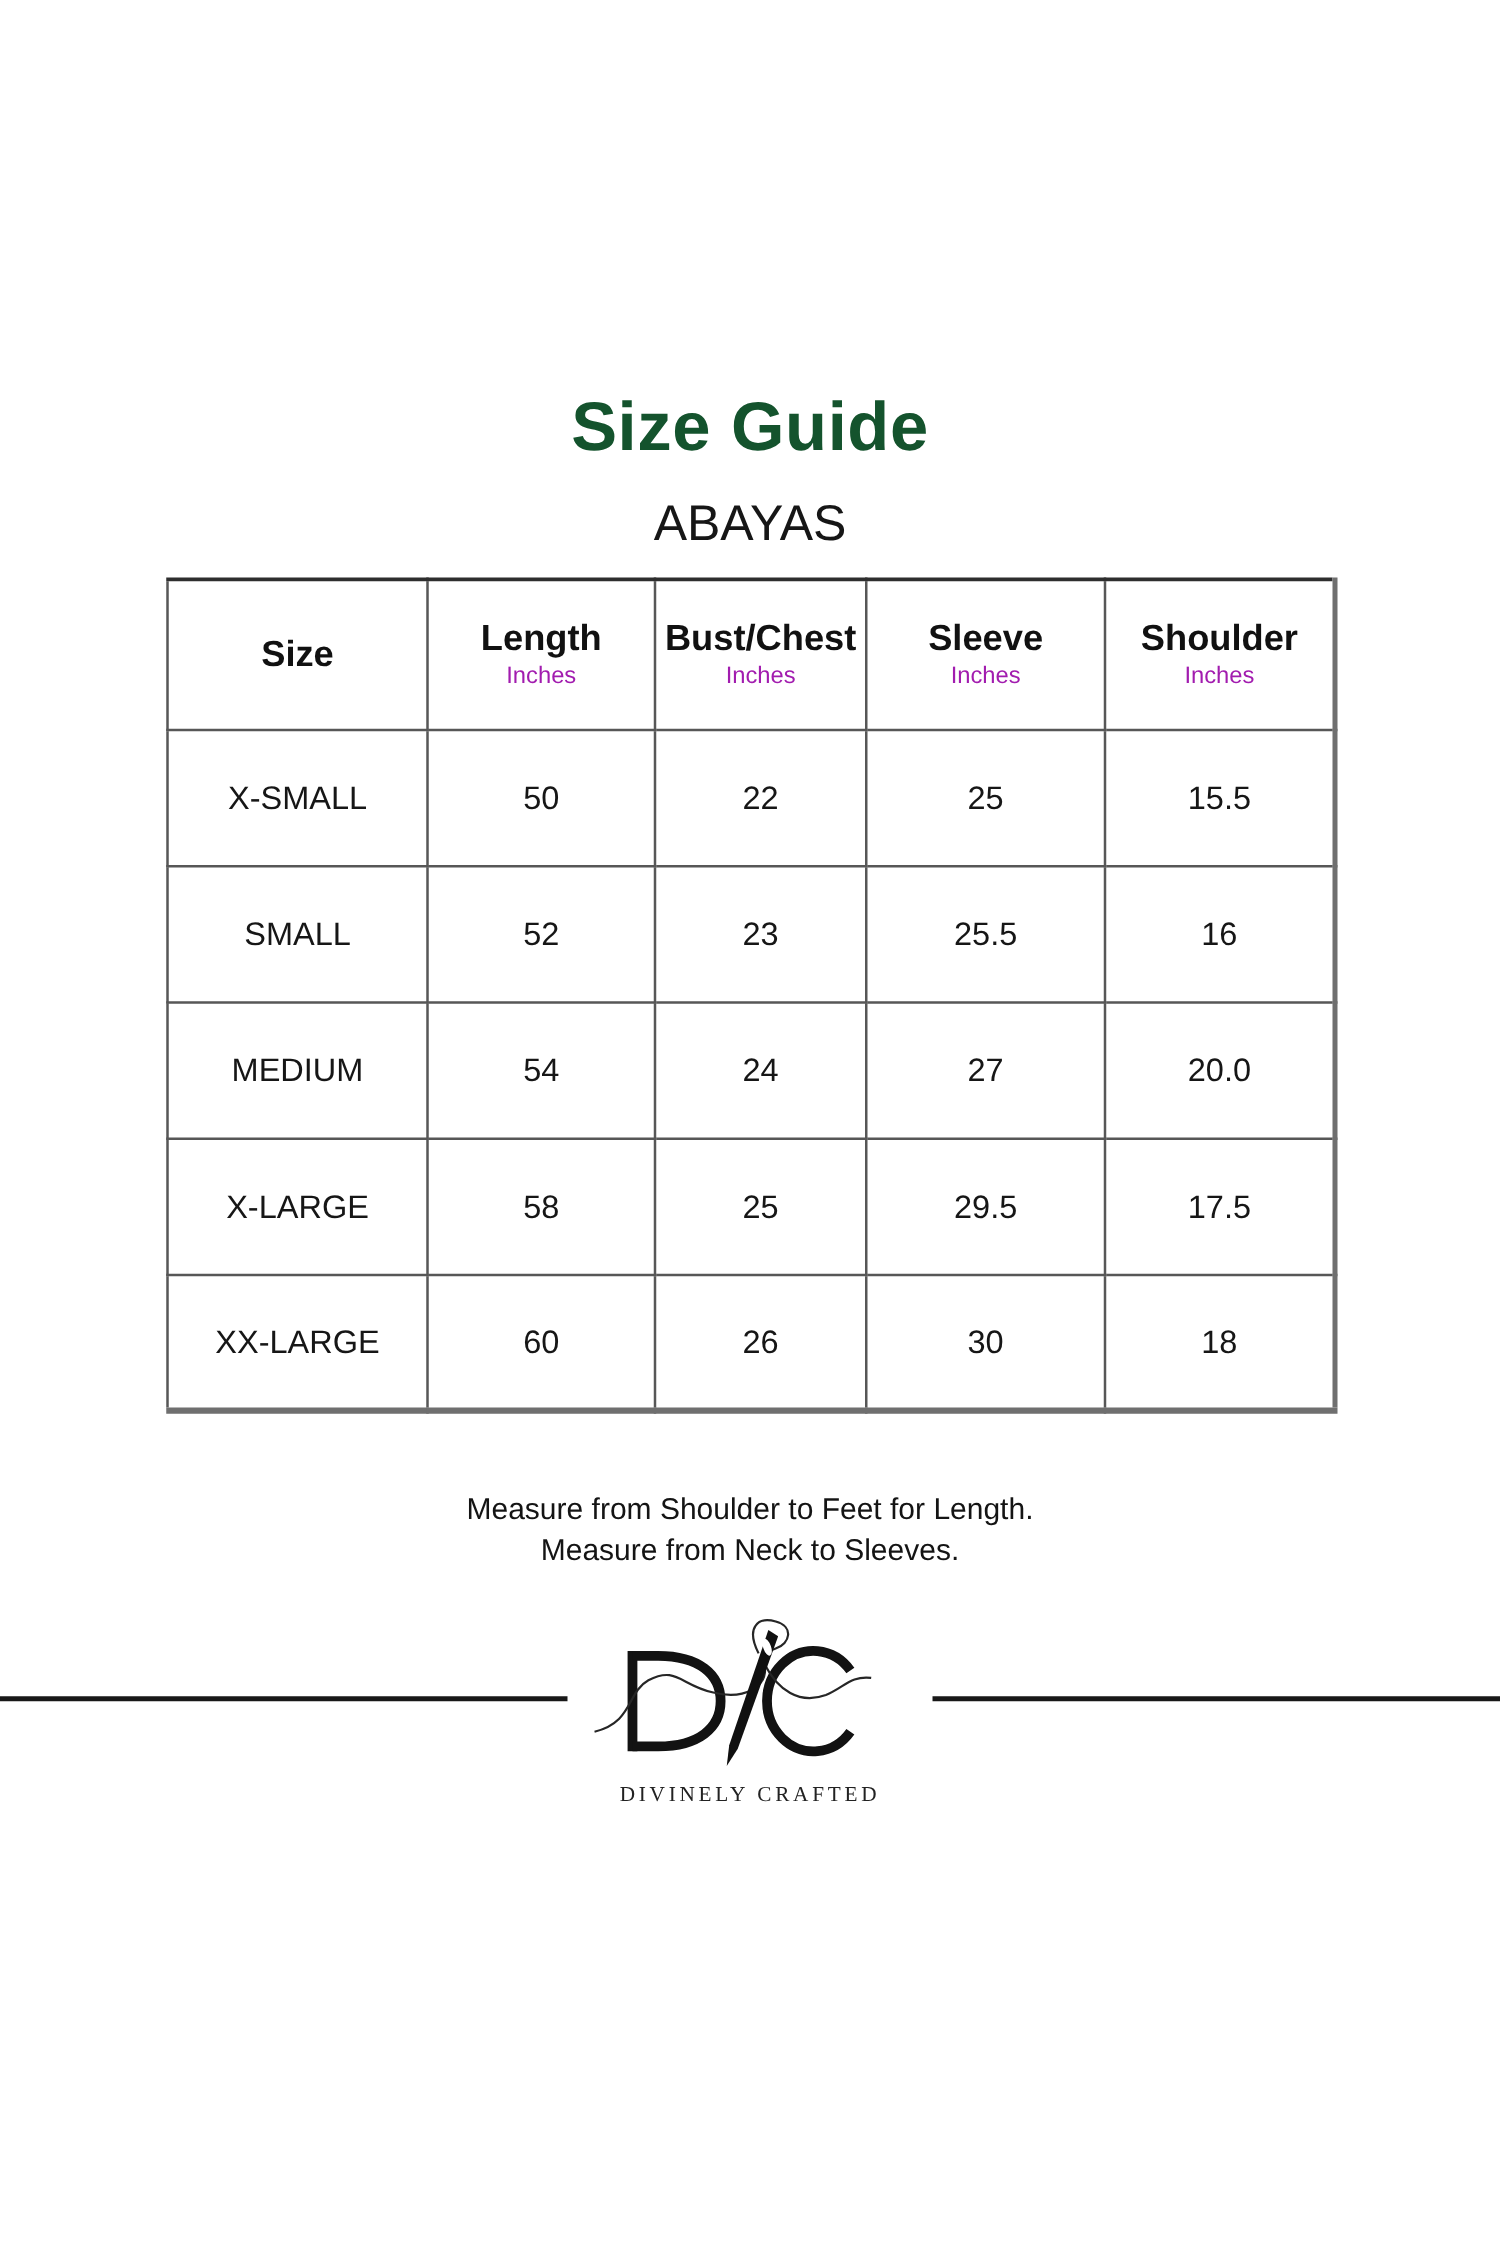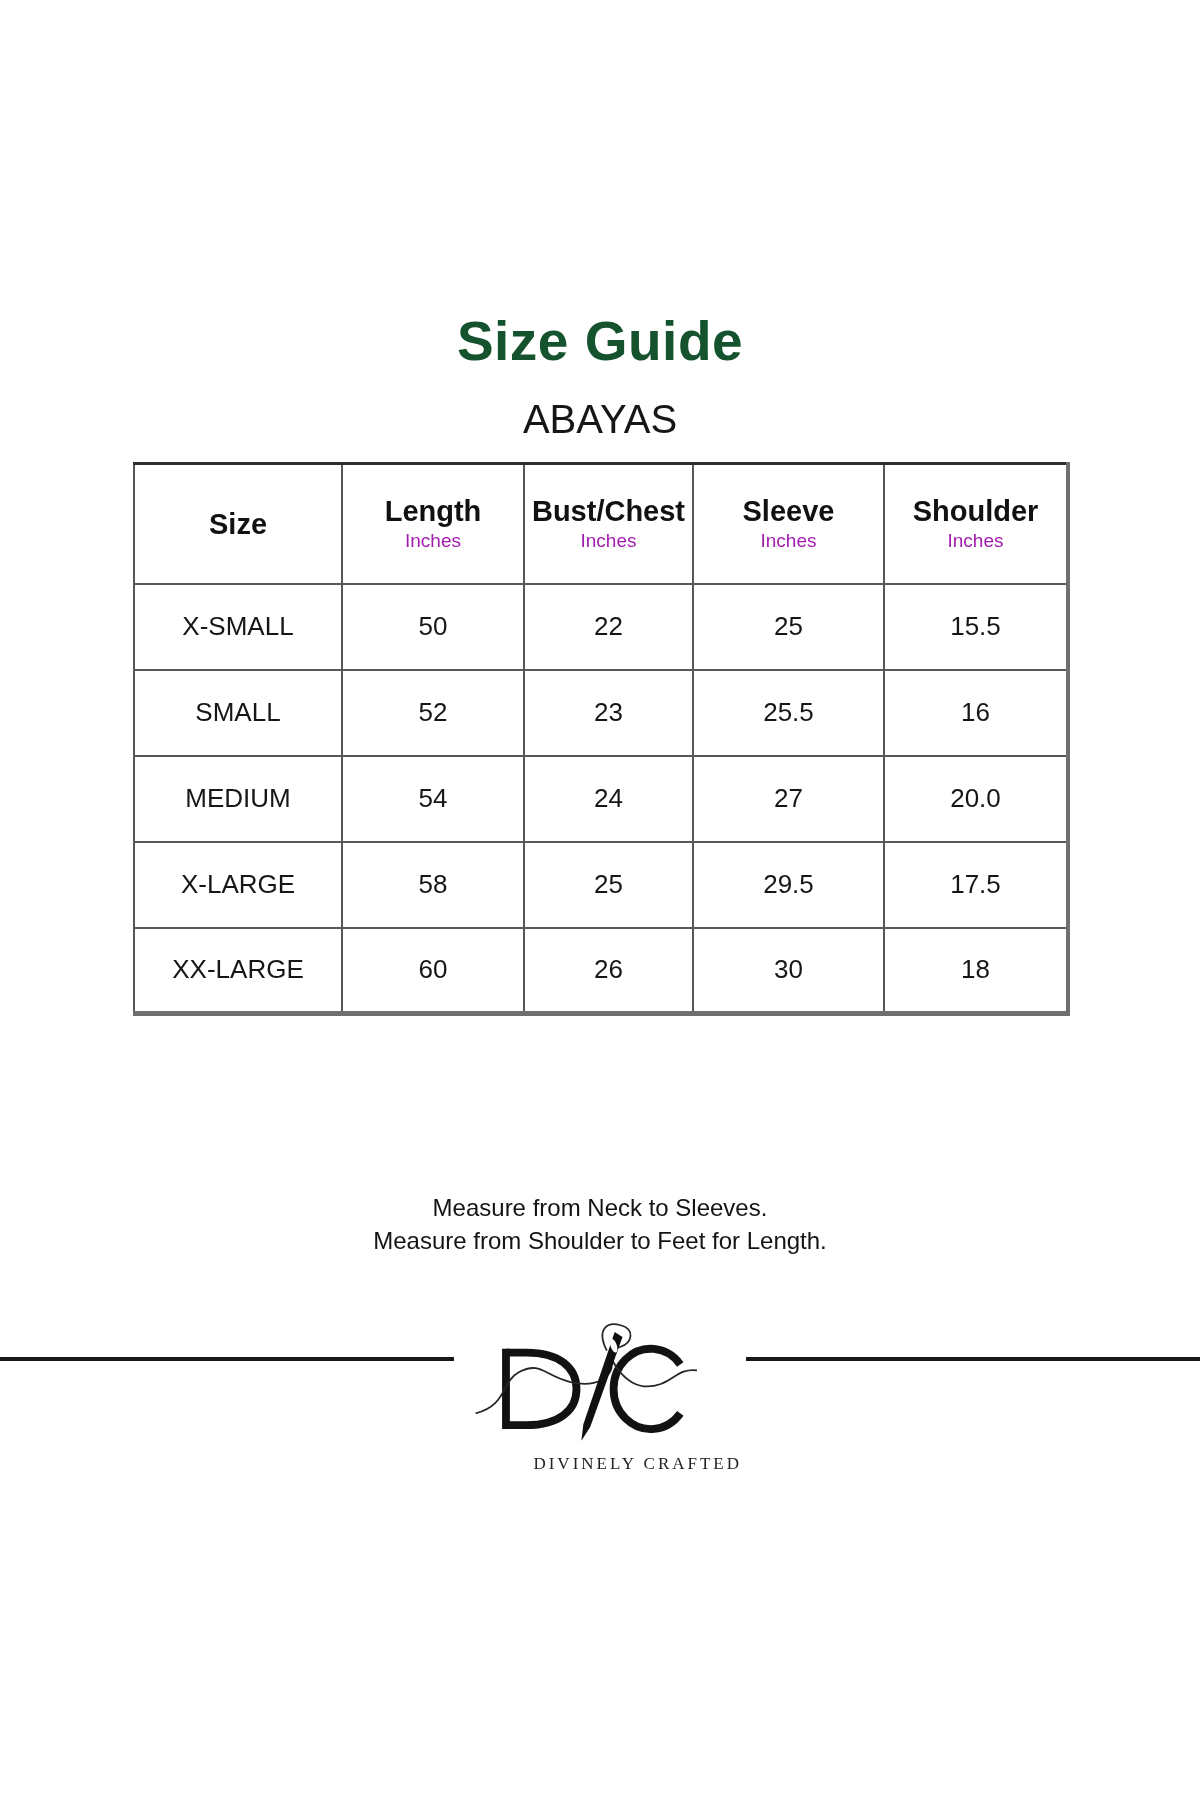--- a/index.html
+++ b/index.html
@@ -53,21 +53,21 @@
     border-right: 4px solid #6f6f6f;
     border-bottom: 5px solid #6f6f6f;
   }
   .size-table th, .size-table td {
     border: 2px solid #575757;
     text-align: center;
     vertical-align: middle;
     background: #fff;
   }
   .size-table thead tr { height: 120px; }
-  .size-table tbody tr { height: 86px; padding-left: 40px; }
+  .size-table tbody tr { height: 109px; padding-left: 40px; }
 
   .col-label {
     display: block;
     font-size: 29px;
     font-weight: bold;
     line-height: 32px;
     color: #111;
   }
   .col-unit {
     display: block;
@@ -98,26 +98,26 @@
     position: absolute;
     top: 1357px;
     left: 0;
     width: 100%;
     height: 4px;
     background: #181818;
   }
 
   .logo-box {
     position: absolute;
-    top: 1318px;
+    top: 1290px;
     left: 50%;
     transform: translateX(-50%);
     width: 292px;
     background: #ffffff;
-    text-align: right;
+    text-align: center;
     padding: 0 4px;
   }
   .logo-box svg { display: block; margin: 0 auto; }
 
   .brand-name {
     margin-top: 4px;
     font-family: "Liberation Serif", serif;
     font-size: 17px;
     line-height: 20px;
     letter-spacing: 3px;
@@ -197,22 +197,22 @@
         <td>XX-LARGE</td>
         <td>60</td>
         <td>26</td>
         <td>30</td>
         <td>18</td>
       </tr>
     </tbody>
   </table>
 
   <div class="notes">
+    <p>Measure from Shoulder to Feet for Length.</p>
     <p>Measure from Neck to Sleeves.</p>
-    <p>Measure from Shoulder to Feet for Length.</p>
   </div>
 
   <div class="divider"></div>
 
   <div class="logo-box">
     <svg role="img" width="284" height="132" viewBox="0 0 290 132" fill="none" xmlns="http://www.w3.org/2000/svg" aria-label="DC">
 
       <path d="M 49 30 L 49 112" stroke="#121212" stroke-width="8"></path>
       <path d="M 49 34 L 70 34 C 103 34 121 49 121 71 C 121 93 103 108 70 108 L 49 108" stroke="#121212" stroke-width="8" fill="none"></path>
 

